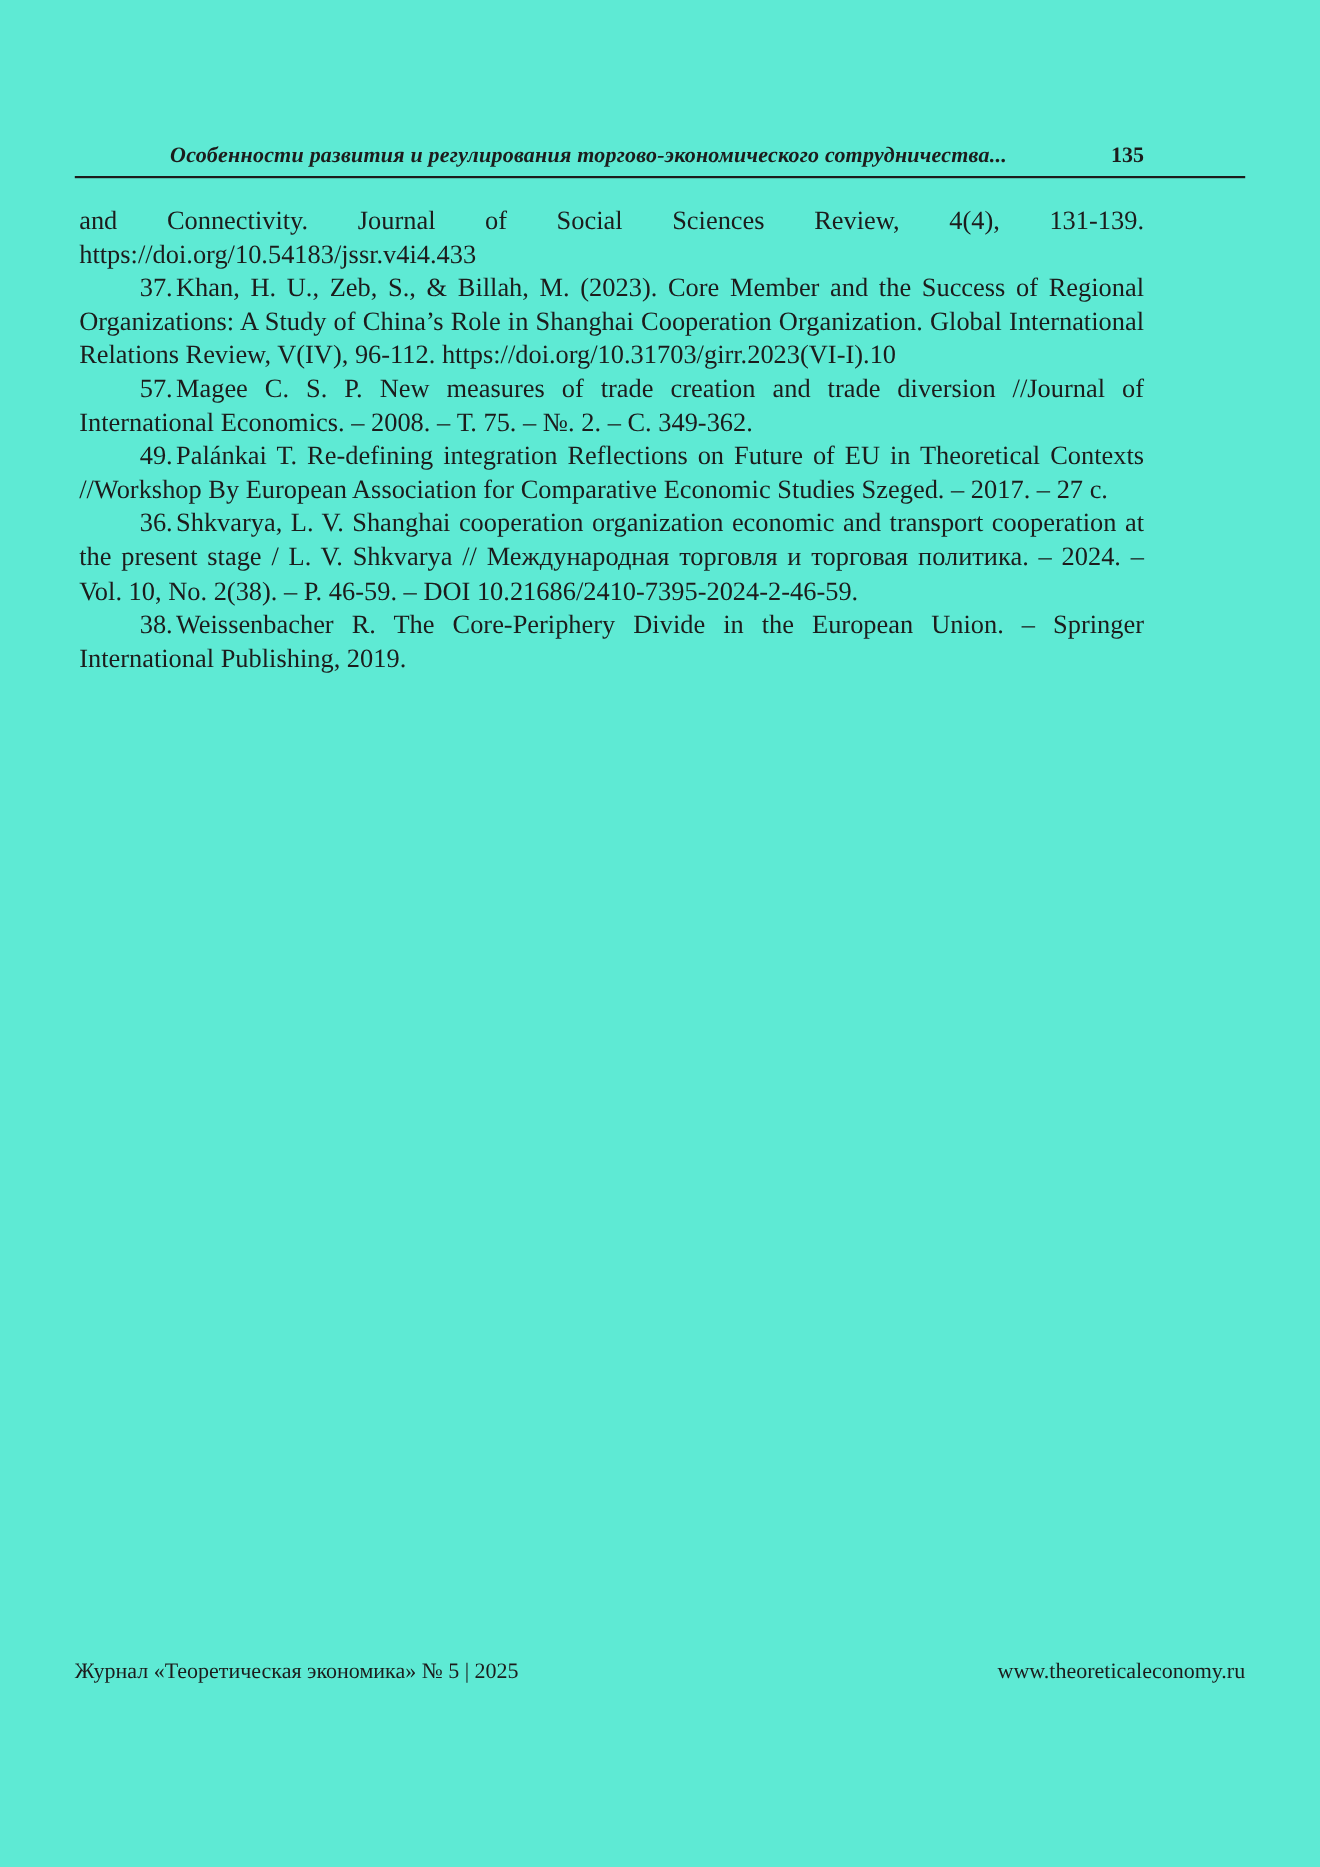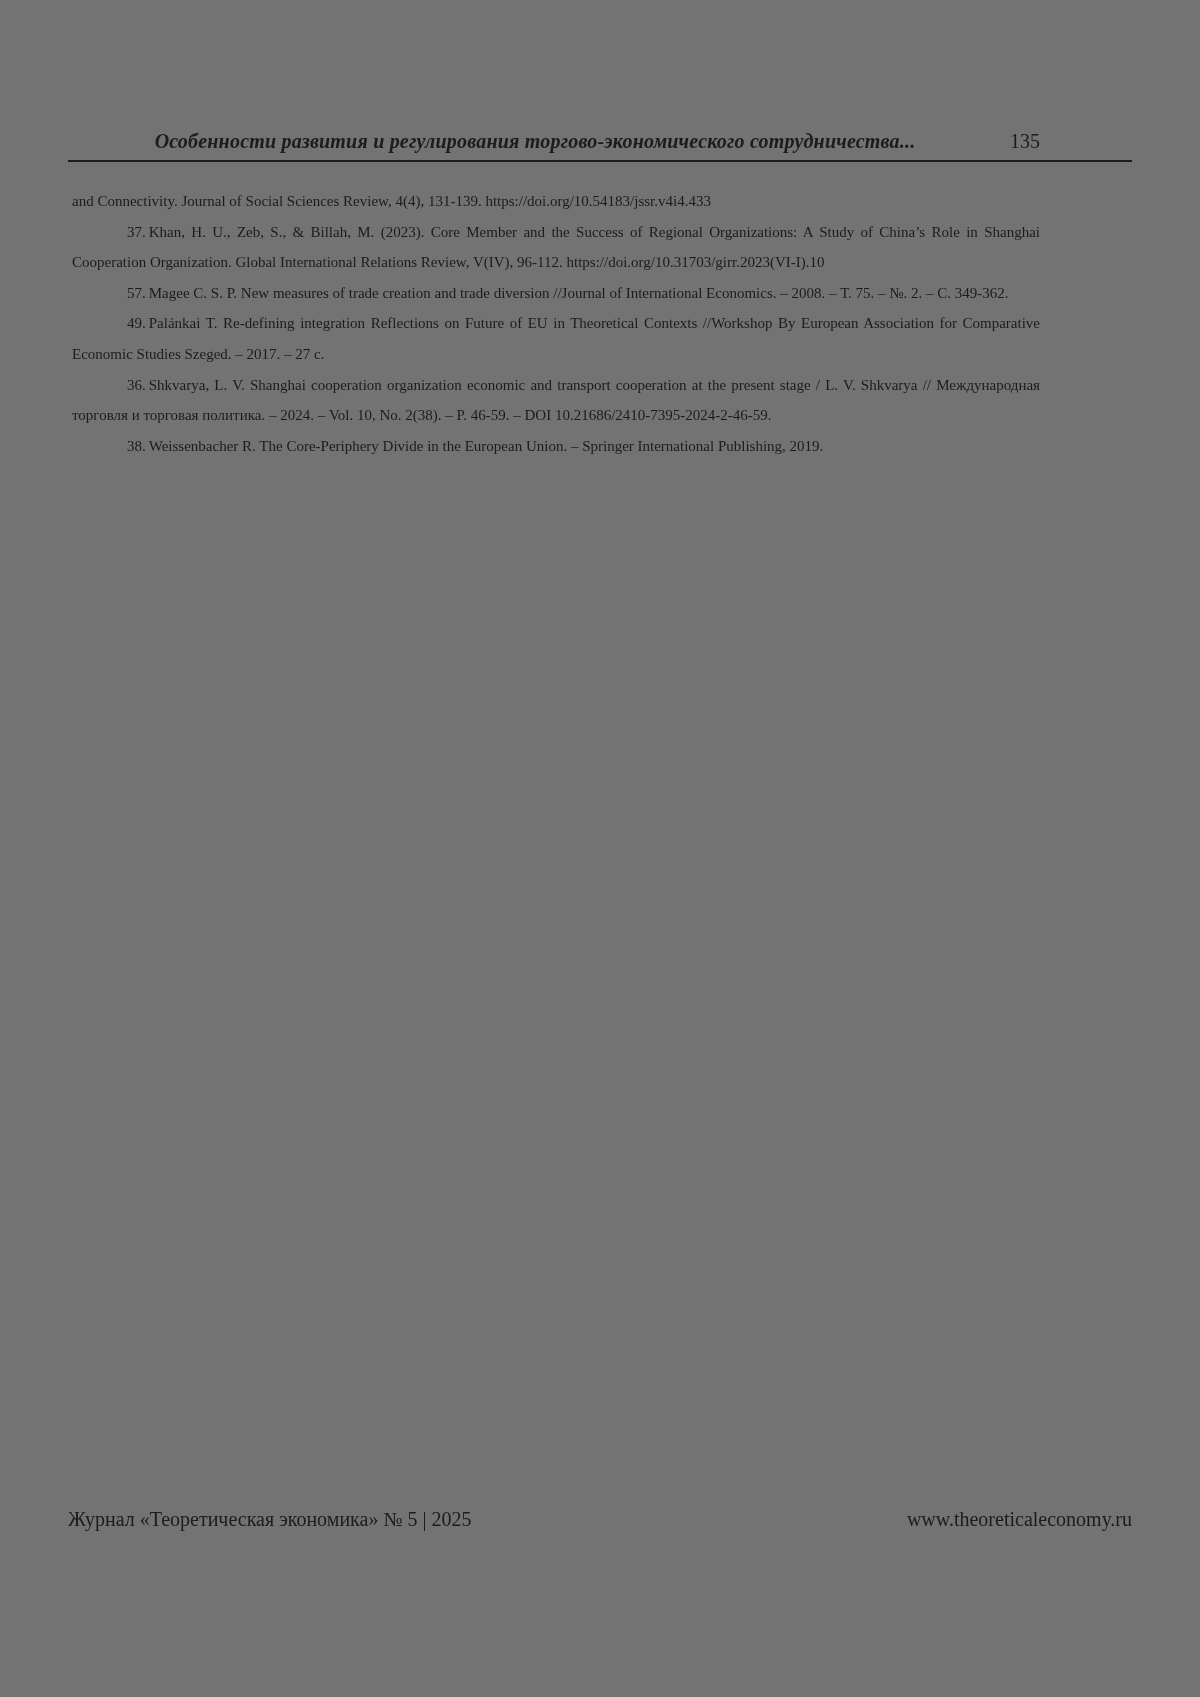--- a/index.html
+++ b/index.html
@@ -1,21 +1,21 @@
 <!DOCTYPE html>
 <html><head>
 <meta charset="utf-8">
 <style>
   * { margin: 0; padding: 0; box-sizing: border-box; }
   html, body { background: #ffffff; }
   .page {
     position: relative;
     width: 1200px;
     height: 1697px;
-    background: #737373;
+    background: #5eead4;
     color: #1c1c1c;
     font-family: "Liberation Serif", serif;
     overflow: hidden;
   }
   .running-header {
     position: absolute;
     top: 130px;
     left: 68px;
     width: 1064px;
   }
@@ -27,35 +27,35 @@
     font-weight: bold;
     font-size: 20px;
     letter-spacing: 0.2px;
     white-space: nowrap;
   }
   .page-num {
     position: absolute;
     right: 92px;
     top: 0;
     font-style: normal;
-    font-weight: normal;
+    font-weight: bold;
     font-size: 20px;
   }
   .header-rule {
     margin-top: 7px;
     height: 2px;
     background: #1c1c1c;
     border: none;
   }
   .refs {
     position: absolute;
     top: 186px;
     left: 72px;
     width: 968px;
-    font-size: 15px;
+    font-size: 24px;
     line-height: 30.6px;
     text-align: justify;
   }
   .ref { text-indent: 55px; }
   .ref.no-indent { text-indent: 0; }
   .ref-num { margin-right: 3px; }
   .page-footer {
     position: absolute;
     top: 1508px;
     left: 68px;

